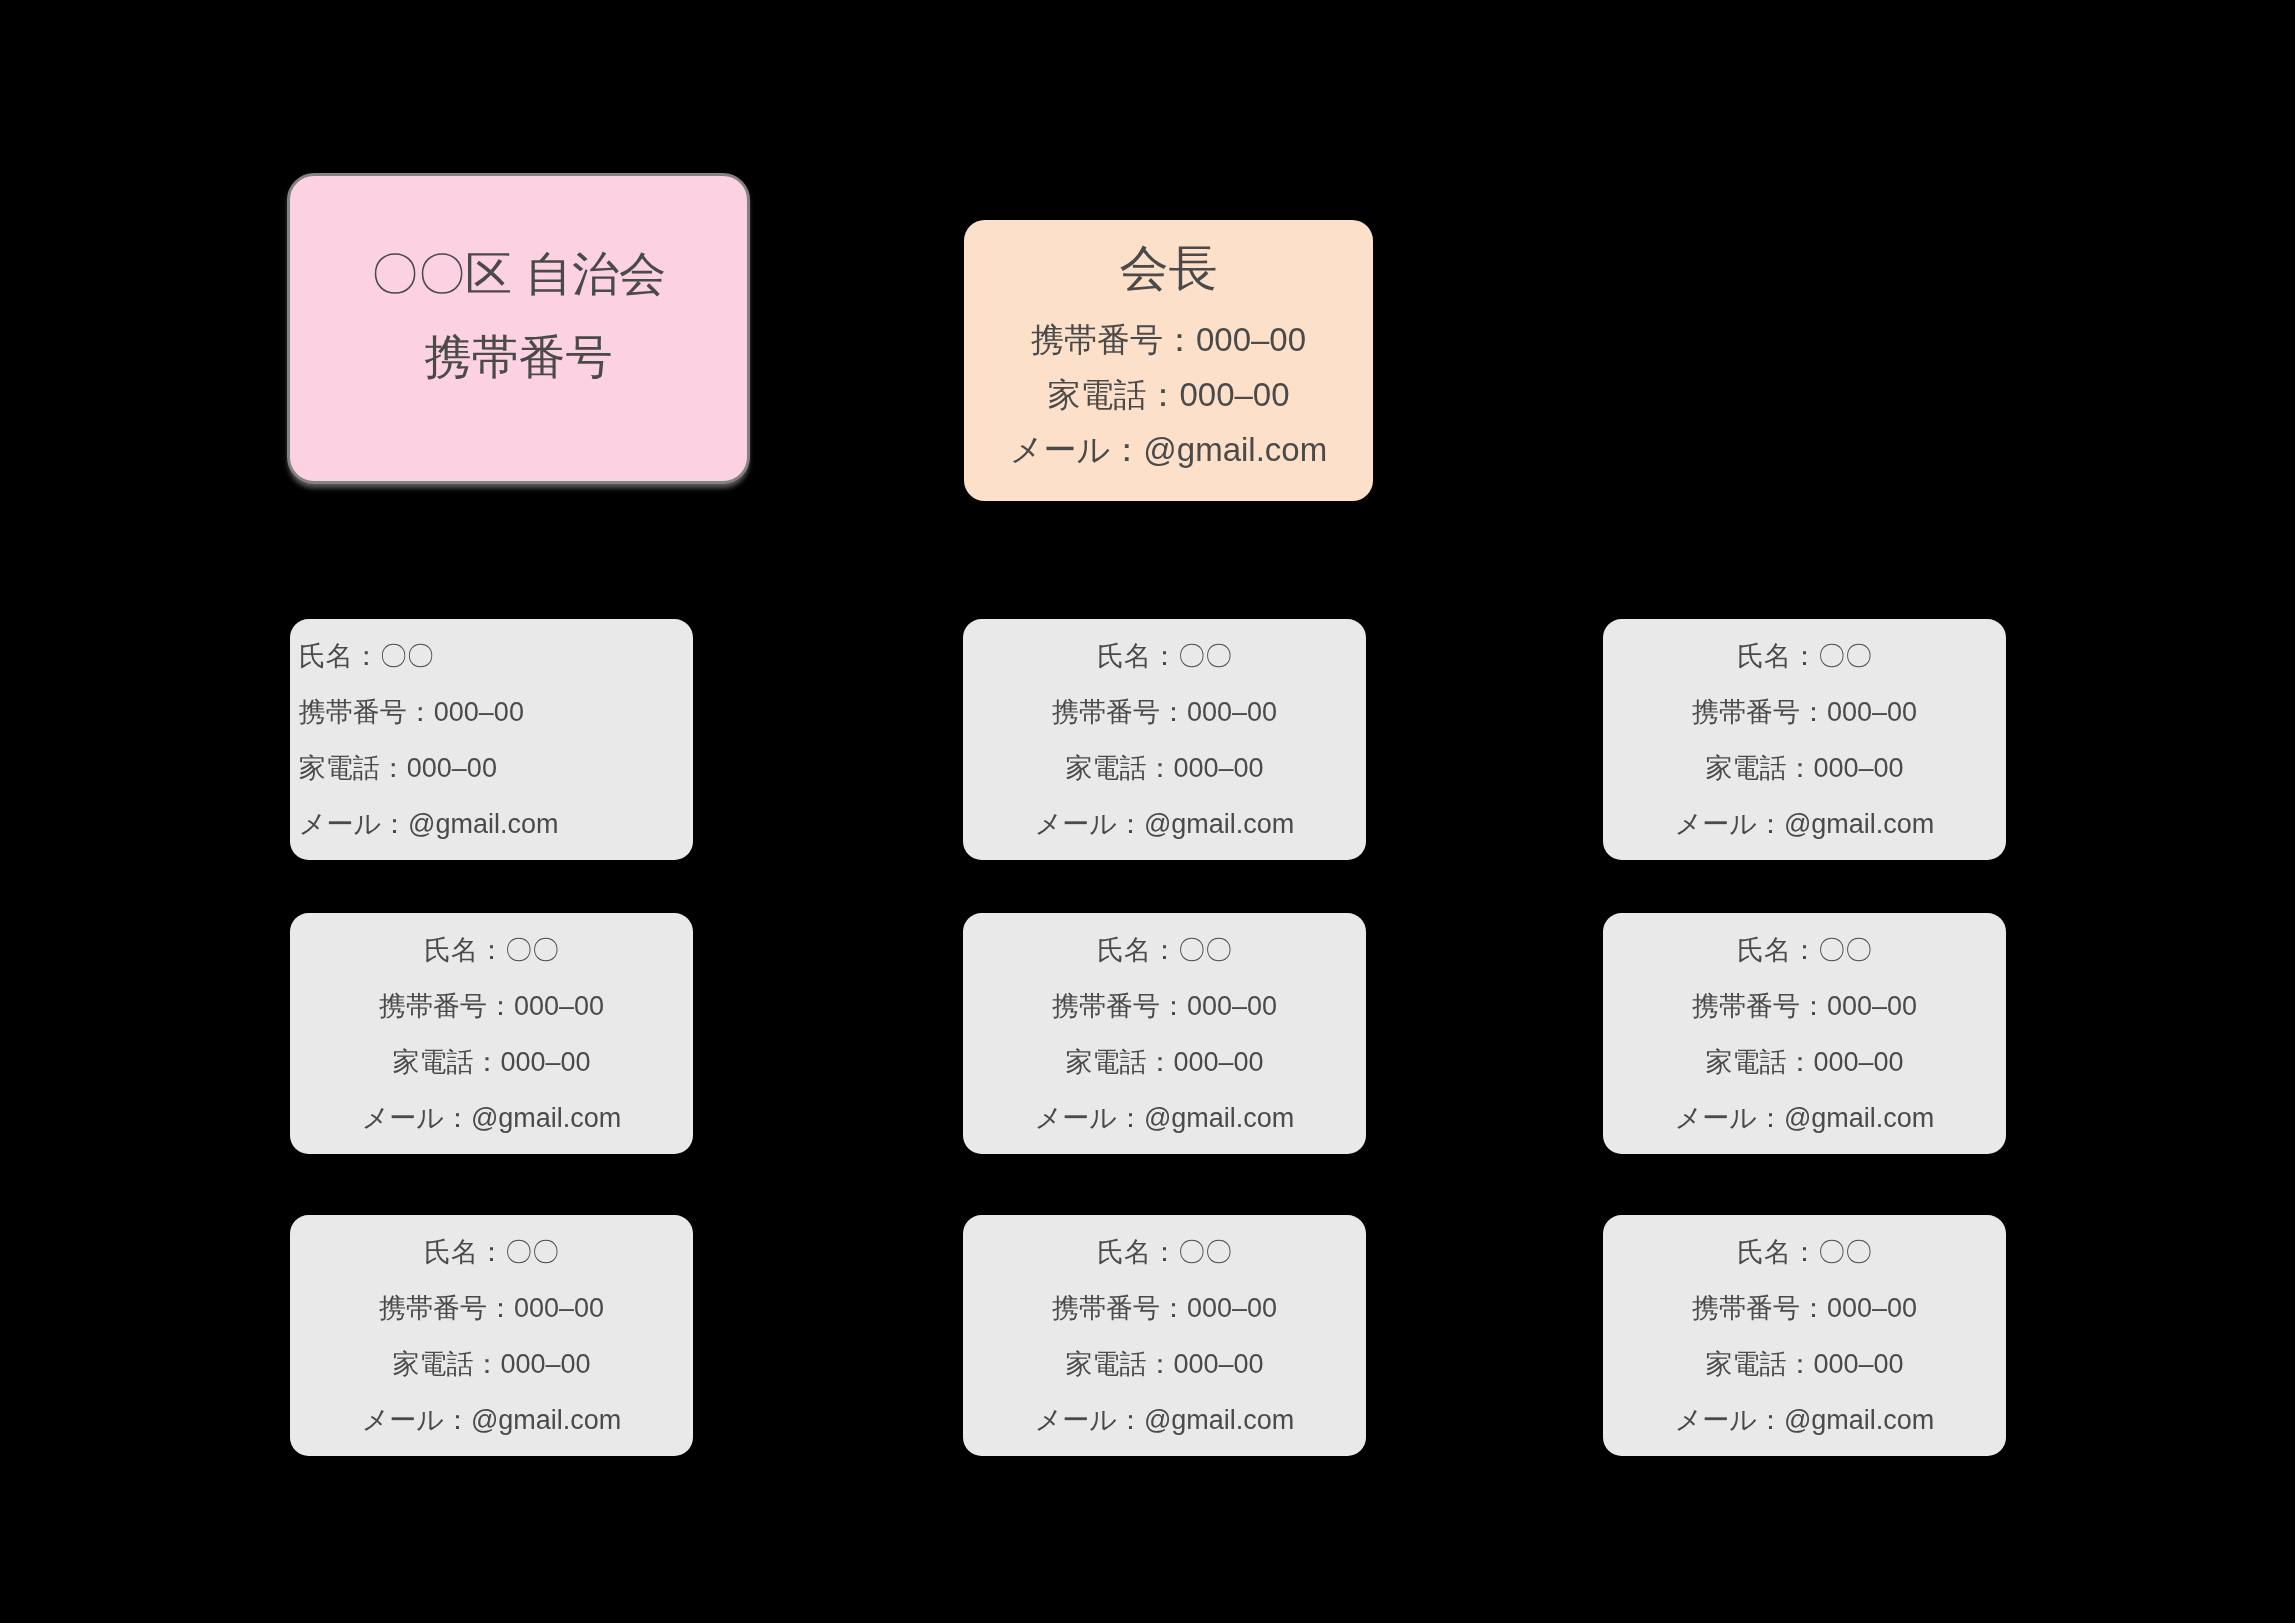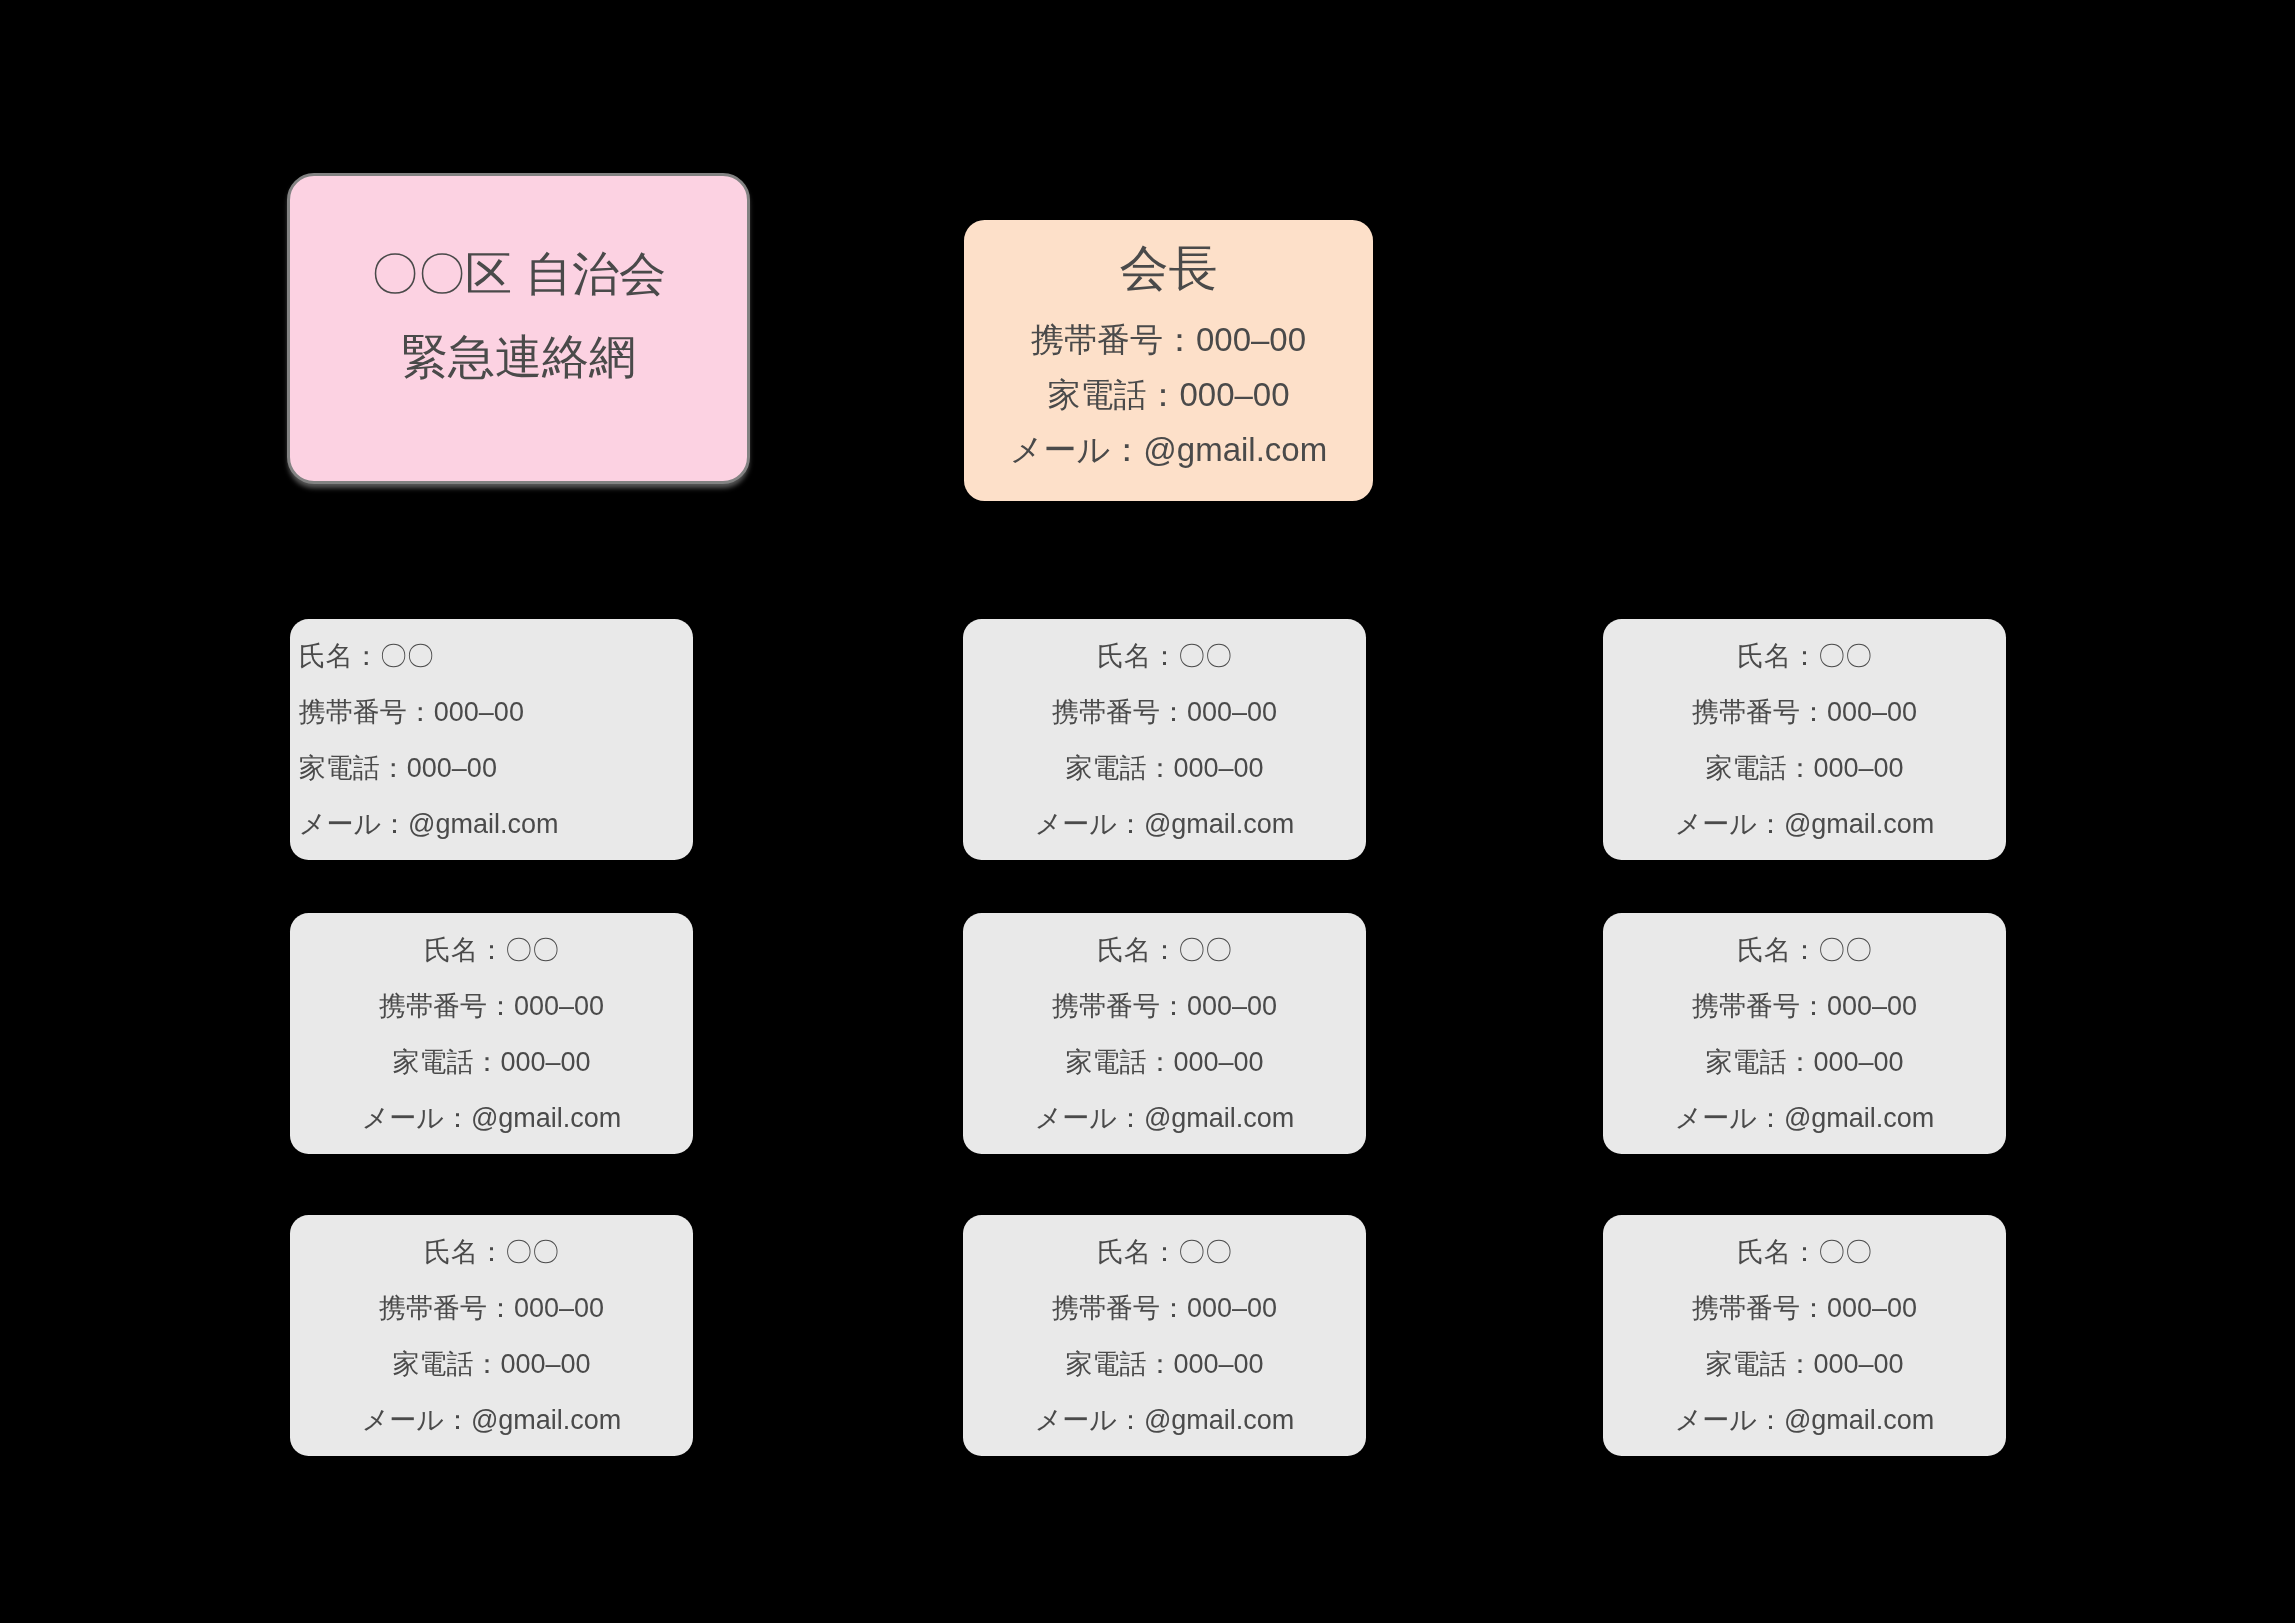--- a/index.html
+++ b/index.html
@@ -87,21 +87,21 @@
   .pos-r2c3 { left: 1603px; top: 913px; }
   .pos-r3c1 { left: 290px;  top: 1215px; }
   .pos-r3c2 { left: 963px; top: 1215px; }
   .pos-r3c3 { left: 1603px; top: 1215px; }
 </style>
 </head>
 <body>
 
 <div class="card org-title-card">
   <div class="title-line">〇〇区 自治会</div>
-  <div class="title-line">緊急連絡網</div>
+  <div class="title-line">携帯番号</div>
 </div>
 
 <div class="card leader-card">
   <div class="leader-title">会長</div>
   <div class="info-line">携帯番号：000–00</div>
   <div class="info-line">家電話：000–00</div>
   <div class="info-line">メール：@gmail.com</div>
 </div>
 
 <div class="card member-card align-left pos-r1c1">

